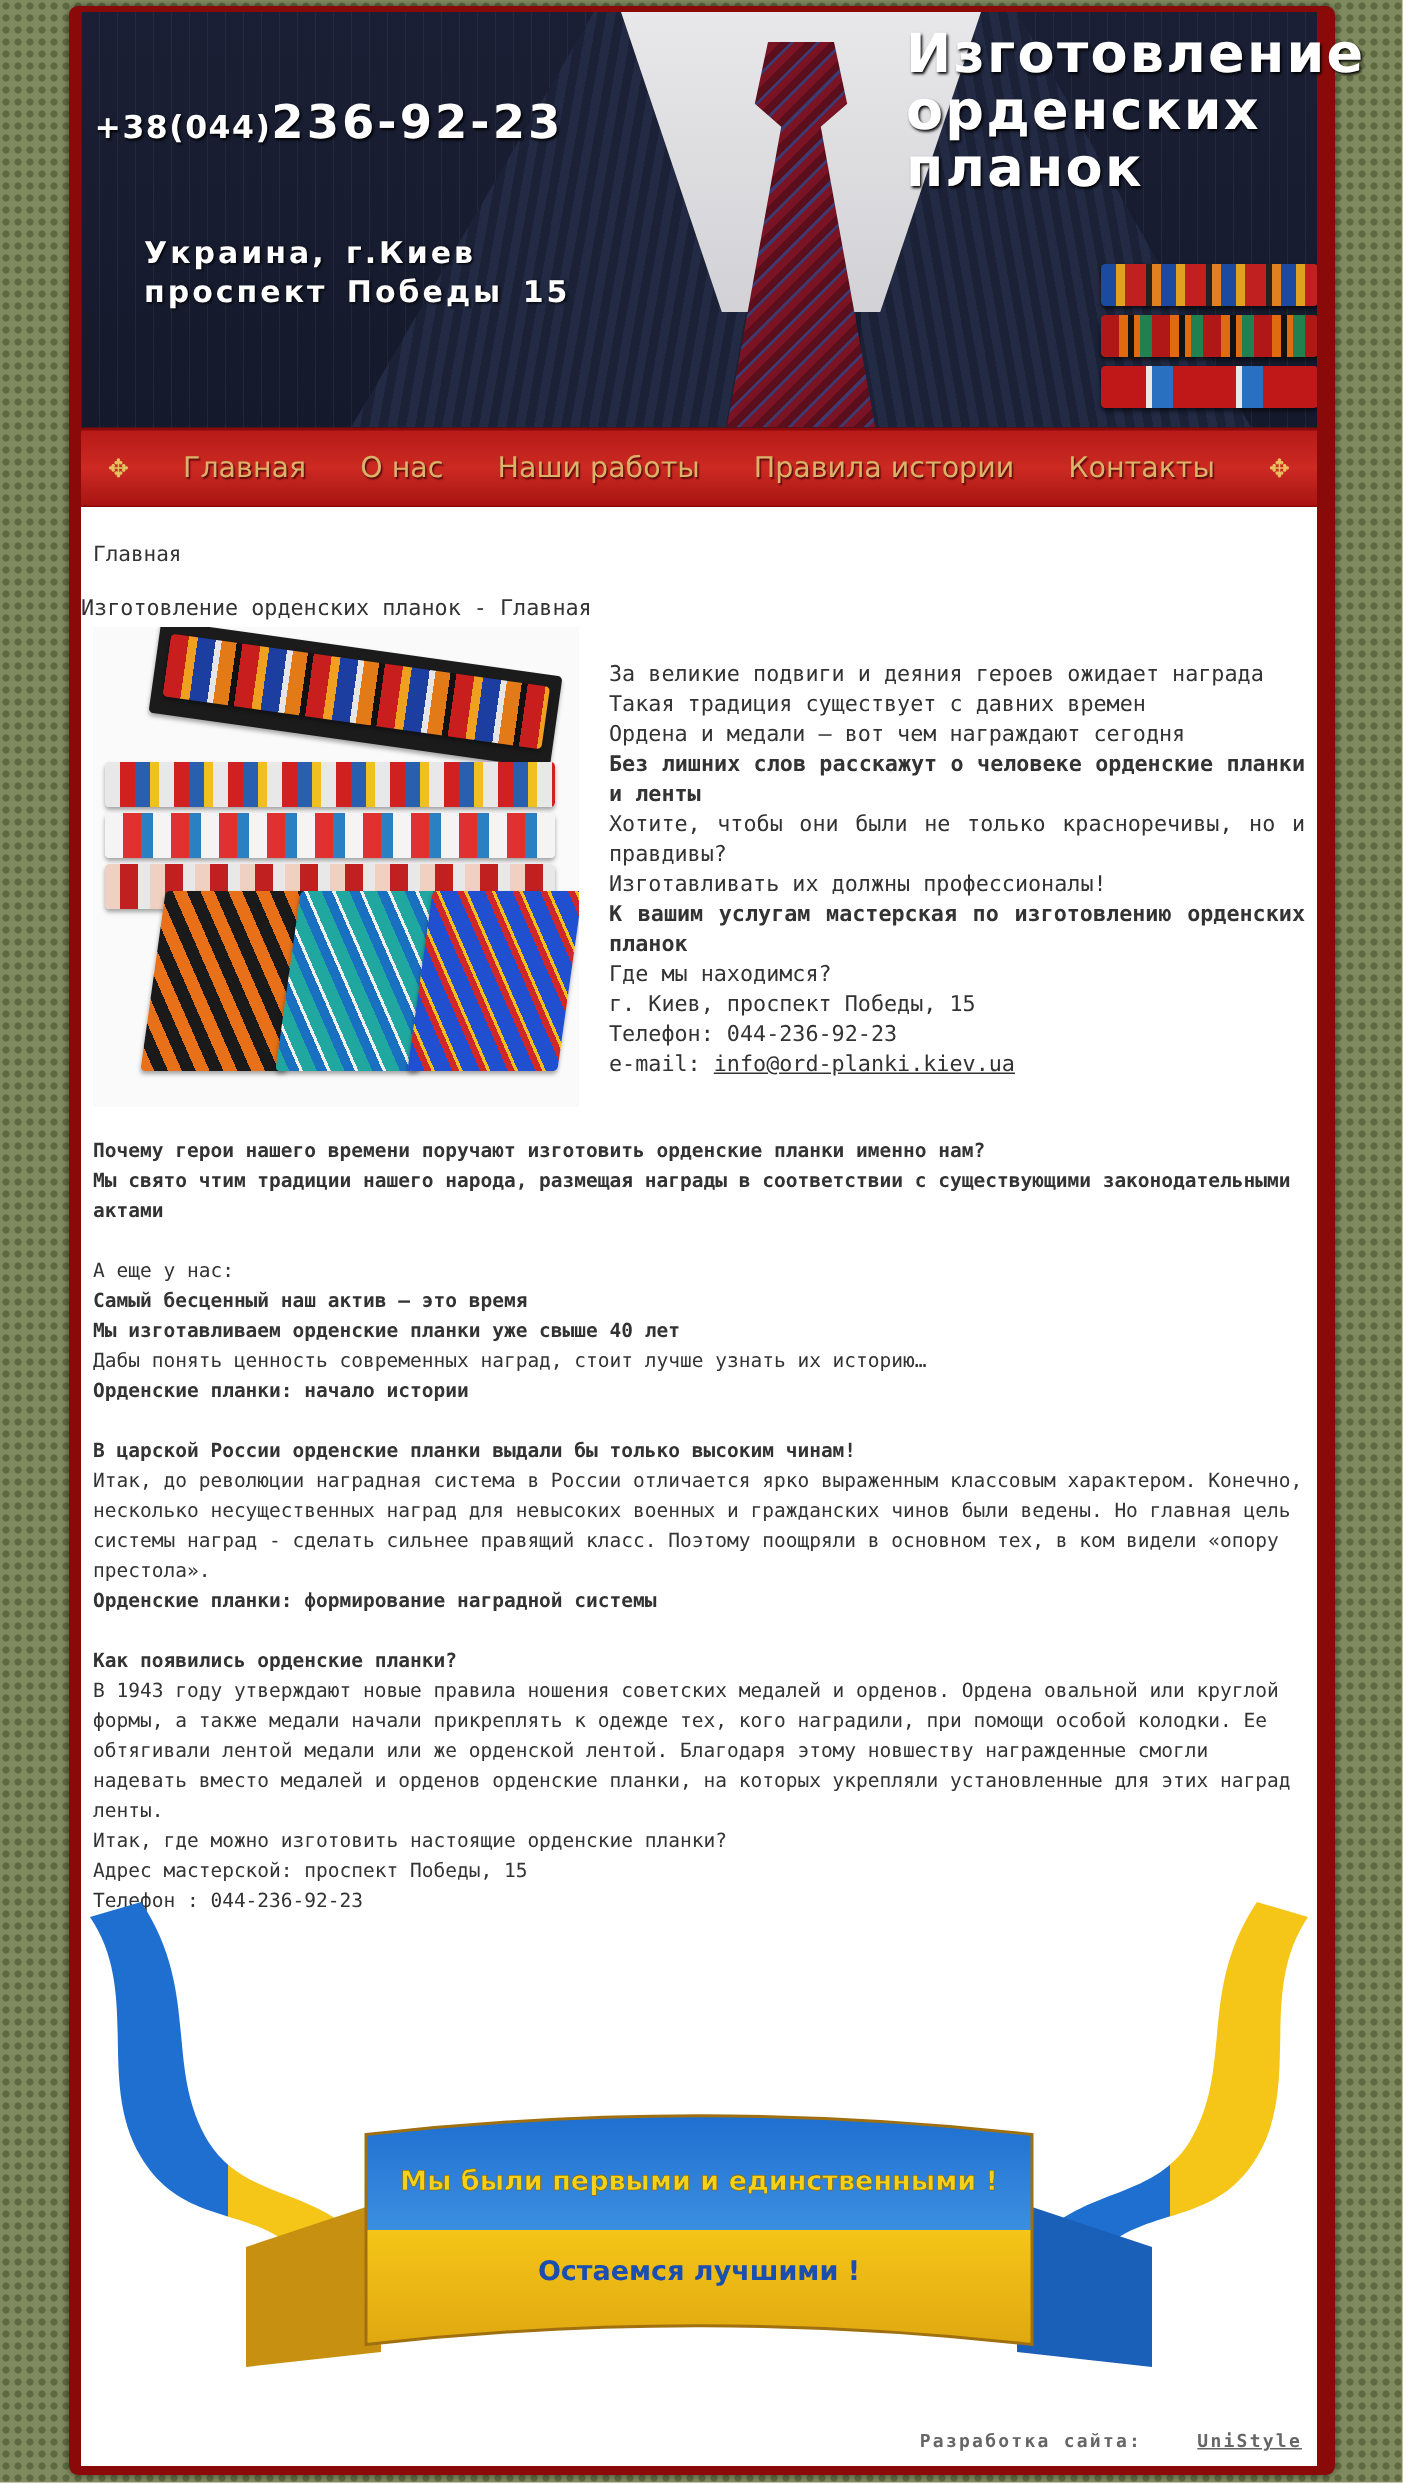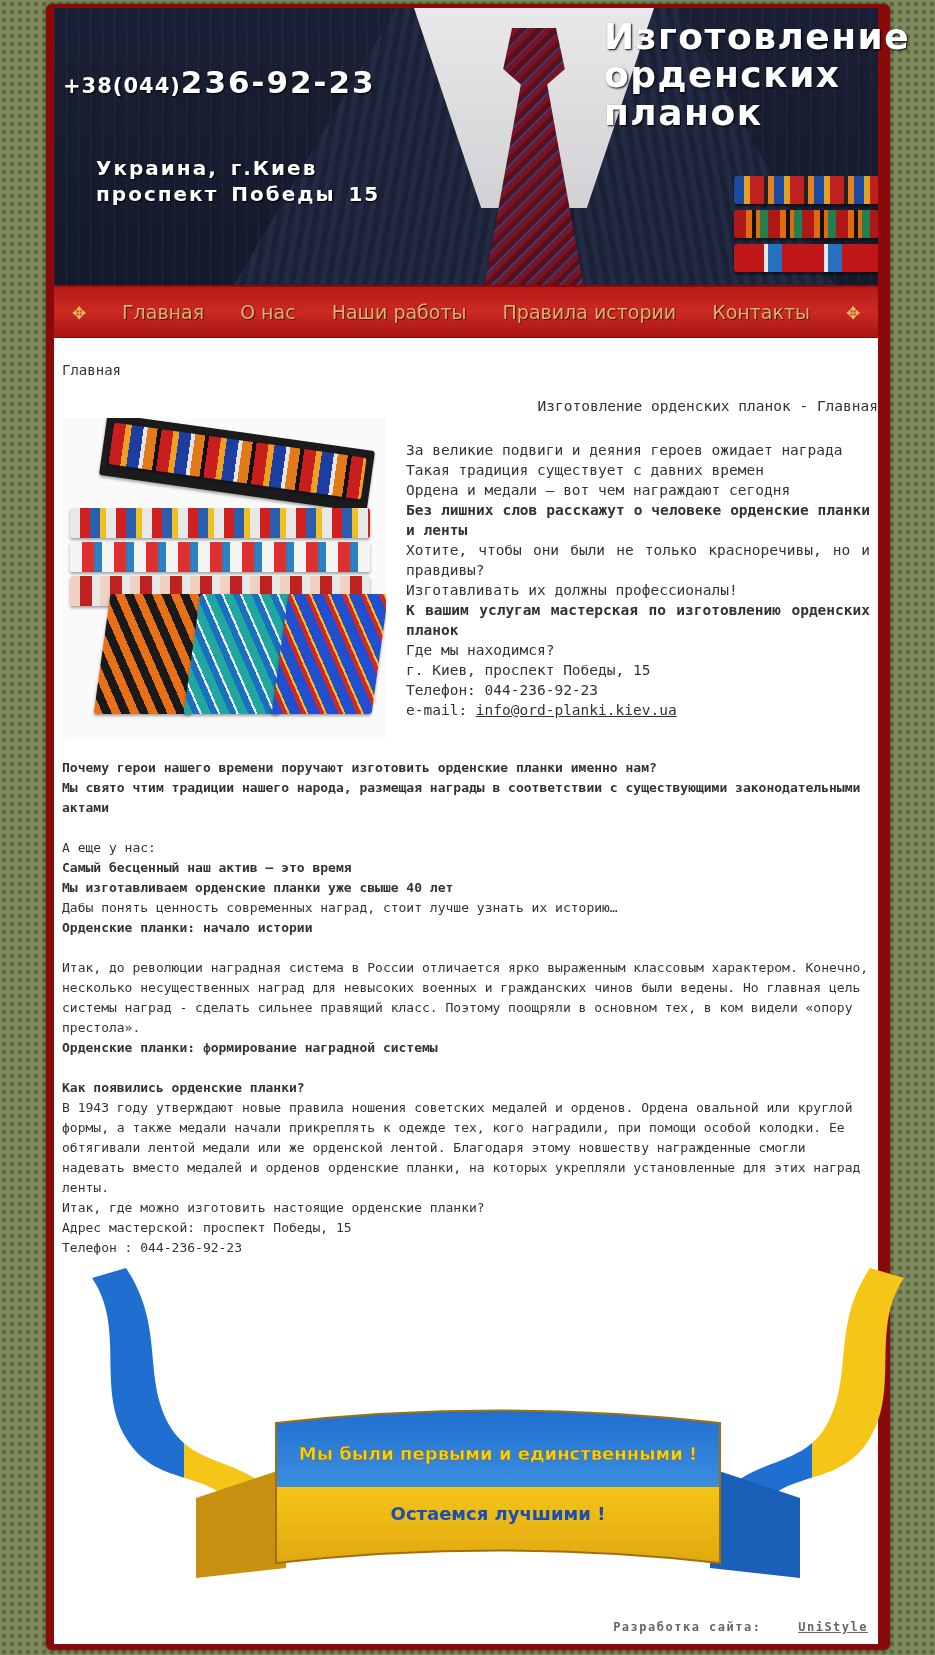--- a/index.html
+++ b/index.html
@@ -87,41 +87,41 @@
     font-family: "DejaVu Sans", sans-serif; font-size: 19px; color: #d9b36a;
     text-decoration: none; text-shadow: 1px 1px 1px #5a0a0a;
   }
 
   .content {
     position: absolute; left: 54px; top: 338px; width: 824px; height: 1306px;
     background: #fff; color: #333;
     font-size: 14.5px;
   }
   .breadcrumb { position: absolute; left: 8px; top: 24px; font-size: 14px; color: #333; }
-  .page-heading { position: absolute; left: 0; width: 824px; top: 60px; text-align: right; font-size: 14.5px; }
+  .page-heading { position: absolute; left: 0; width: 824px; top: 60px; text-align: left; font-size: 14.5px; }
   .photo {
     position: absolute; left: 8px; top: 80px; width: 324px; height: 320px;
     background: #fafafa; overflow: hidden;
   }
   .photo .strip { position: absolute; border-radius: 3px; box-shadow: 0 2px 3px rgba(0,0,0,.35); }
   .intro {
     position: absolute; left: 352px; top: 102px; width: 464px;
     font-size: 14.5px; line-height: 20px; text-align: justify;
   }
   .intro p { margin: 0; }
   .intro b { font-weight: bold; }
   .intro a { color: #333; text-decoration: underline; }
   .body-text {
     position: absolute; left: 8px; top: 420px; width: 808px;
     text-align: left; font-size: 13px; line-height: 20px;
   }
   .body-text p { margin: 0; }
   .body-text .gap { height: 20px; }
   .banner {
-    position: absolute; left: 0; top: 930px; width: 824px; height: 330px; overflow: hidden; padding-left: 32px;
+    position: absolute; left: 0; top: 930px; width: 824px; height: 330px; overflow: hidden;
   }
   .credit {
     position: absolute; right: 10px; bottom: 10px; font-size: 12px; color: #666;
     letter-spacing: 1.5px; font-weight: bold;
   }
   .credit a { color: #666; text-decoration: underline; margin-left: 28px; }
 </style>
 </head>
 <body>
 
@@ -196,20 +196,21 @@
   <div class="body-text">
     <p><b>Почему герои нашего времени поручают изготовить орденские планки именно нам?</b></p>
     <p><b>Мы свято чтим традиции нашего народа, размещая награды в соответствии с существующими законодательными актами</b></p>
     <div class="gap"></div>
     <p>А еще у нас:</p>
     <p><b>Самый бесценный наш актив – это время</b></p>
     <p><b>Мы изготавливаем орденские планки уже свыше 40 лет</b></p>
     <p>Дабы понять ценность современных наград, стоит лучше узнать их историю…</p>
     <p><b>Орденские планки: начало истории</b></p>
     <div class="gap"></div>
+    <p><b>В царской России орденские планки выдали бы только высоким чинам!</b></p>
     <p>Итак, до революции наградная система в России отличается ярко выраженным классовым характером. Конечно, несколько несущественных наград для невысоких военных и гражданских чинов были ведены. Но главная цель системы наград - сделать сильнее правящий класс. Поэтому поощряли в основном тех, в ком видели «опору престола».</p>
     <p><b>Орденские планки: формирование наградной системы</b></p>
     <div class="gap"></div>
     <p><b>Как появились орденские планки?</b></p>
     <p>В 1943 году утверждают новые правила ношения советских медалей и орденов. Ордена овальной или круглой формы, а также медали начали прикреплять к одежде тех, кого наградили, при помощи особой колодки. Ее обтягивали лентой медали или же орденской лентой. Благодаря этому новшеству награжденные смогли надевать вместо медалей и орденов орденские планки, на которых укрепляли установленные для этих наград ленты.</p>
     <p>Итак, где можно изготовить настоящие орденские планки?</p>
     <p>Адрес мастерской: проспект Победы, 15</p>
     <p>Телефон : 044-236-92-23</p>
   </div>
 

